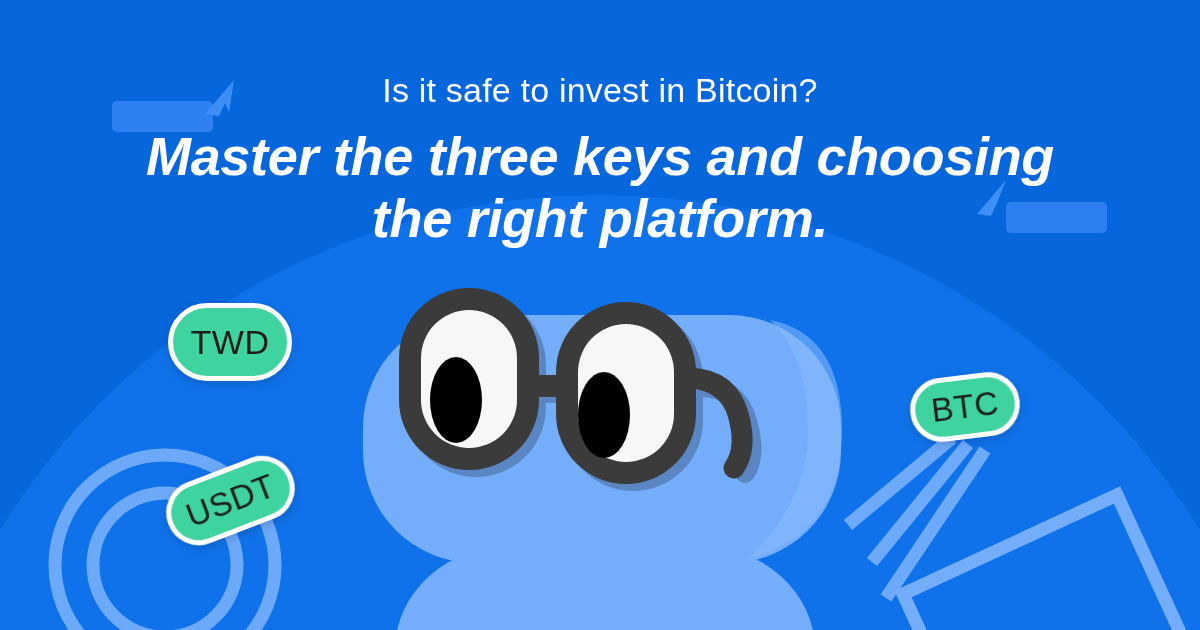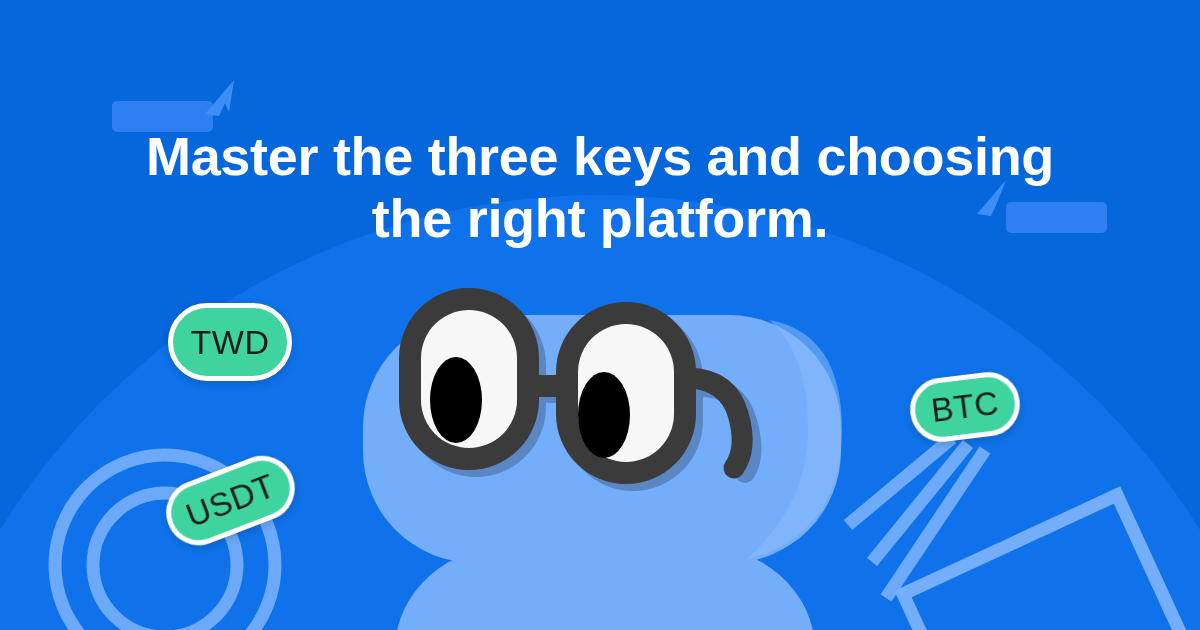--- a/index.html
+++ b/index.html
@@ -48,20 +48,21 @@
     position: absolute;
     left: 130px;
     top: 125px;
     width: 940px;
     text-align: center;
     color: #ffffff;
     font-size: 54px;
     font-weight: bold;
     line-height: 62px;
     letter-spacing: -0.3px;
+    font-style: italic;
   }
   .badge {
     position: absolute;
     display: flex;
     align-items: center;
     justify-content: center;
     background: #3FD49F;
     color: #1d1d1d;
     border: 5px solid #ffffff;
     border-radius: 999px;
@@ -176,20 +177,21 @@
 
       <g>
         <rect x="1006" y="202" width="101" height="31" rx="5" fill="#2E80F2"></rect>
         <path d="M 1006 180 L 977 214 L 991 216 L 997 203 L 1006 180 Z" fill="#3E8FF5"></path>
       </g>
 
     </g>
   </svg>
 
   <div class="text-layer">
+    <div id="subtitle">Is it safe to invest in Bitcoin?</div>
     <div id="headline">Master the three keys and choosing the right platform.</div>
   </div>
 
   <div class="badge" id="badge-twd">TWD</div>
   <div class="badge" id="badge-usdt">USDT</div>
   <div class="badge" id="badge-btc">BTC</div>
 
 </div>
 
 </body></html>

